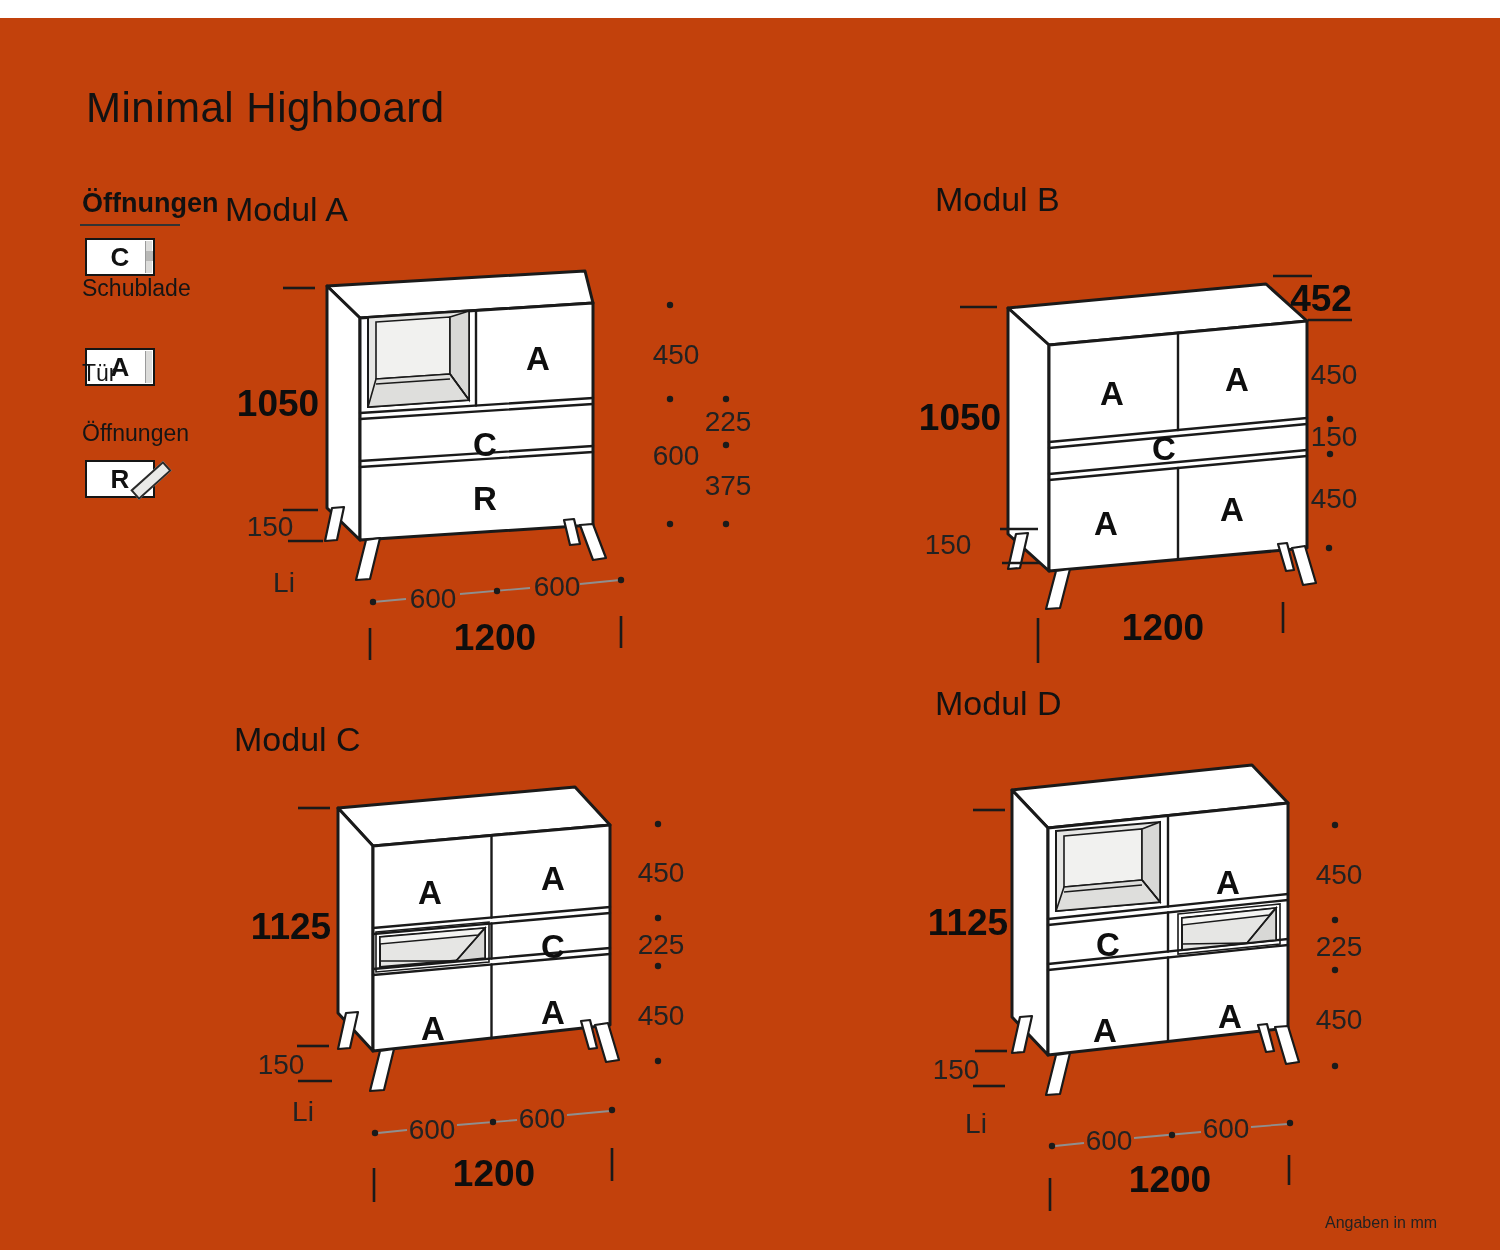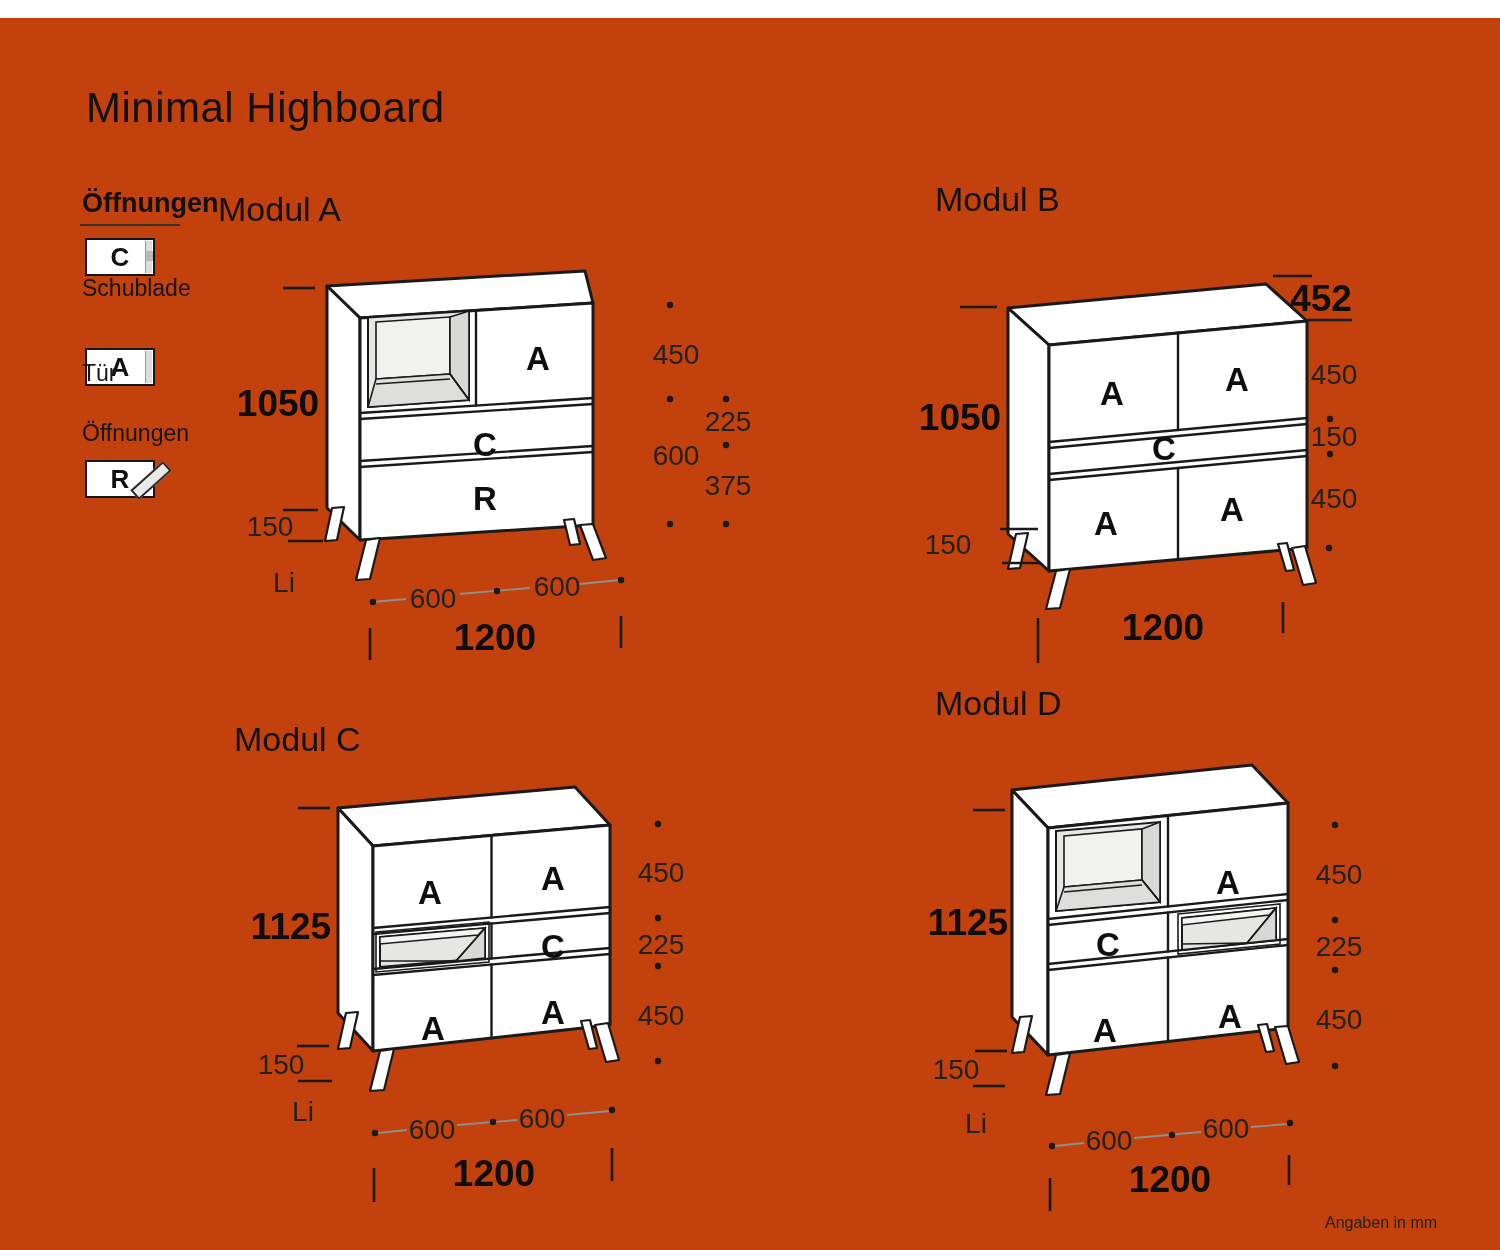--- a/index.html
+++ b/index.html
@@ -63,21 +63,21 @@
     </div>
     <div class="abs legend-label" style="left:82px;top:342px">Tür</div>
 
     <div class="abs legend-box" style="left:85px;top:366px">
       <span>R</span>
       <span class="pen" style="left:52px;bottom:-4px"></span>
     </div>
     <div class="abs legend-label" style="left:82px;top:402px">Öffnungen</div>
   </div>
 
-  <div class="abs module-title" style="left:218px;top:172px">Modul A</div>
+  <div class="abs module-title" style="left:225px;top:172px">Modul A</div>
   <div class="abs module-title" style="left:935px;top:162px">Modul B</div>
   <div class="abs module-title" style="left:234px;top:702px">Modul C</div>
   <div class="abs module-title" style="left:935px;top:666px">Modul D</div>
 
   <svg class="abs" style="left:220px;top:170px" width="560" height="480" viewBox="0 0 560 480">
     <g>
       <polygon class="face" points="140,130 373,115 365,83 107,98"></polygon>
       <polygon class="face" points="140,130 107,98 107,320 140,352"></polygon>
       <polygon class="face" points="140,130 373,115 373,337 140,352"></polygon>
       <line class="ln" x1="140" y1="225" x2="373" y2="210"></line>

